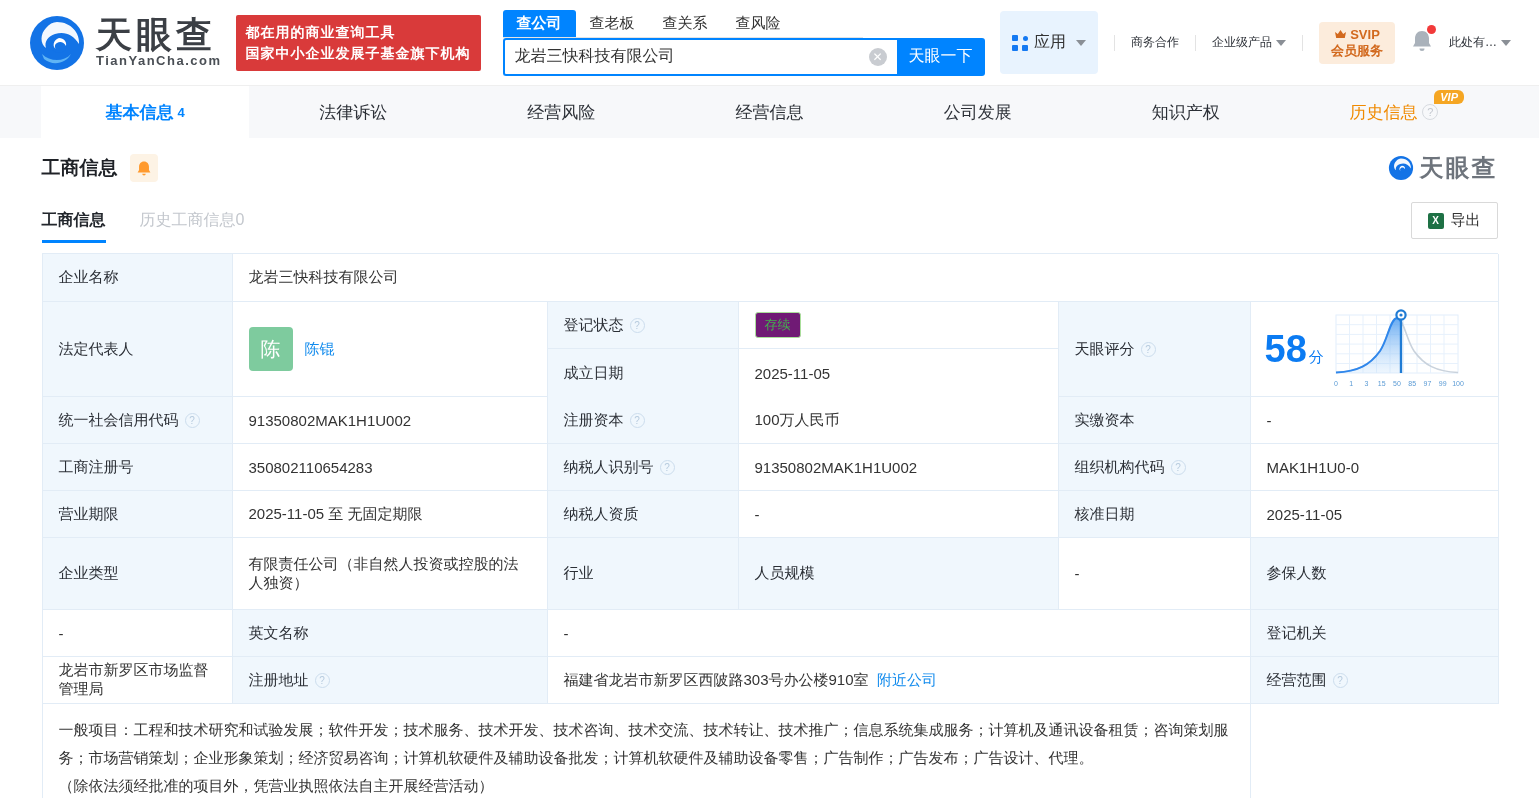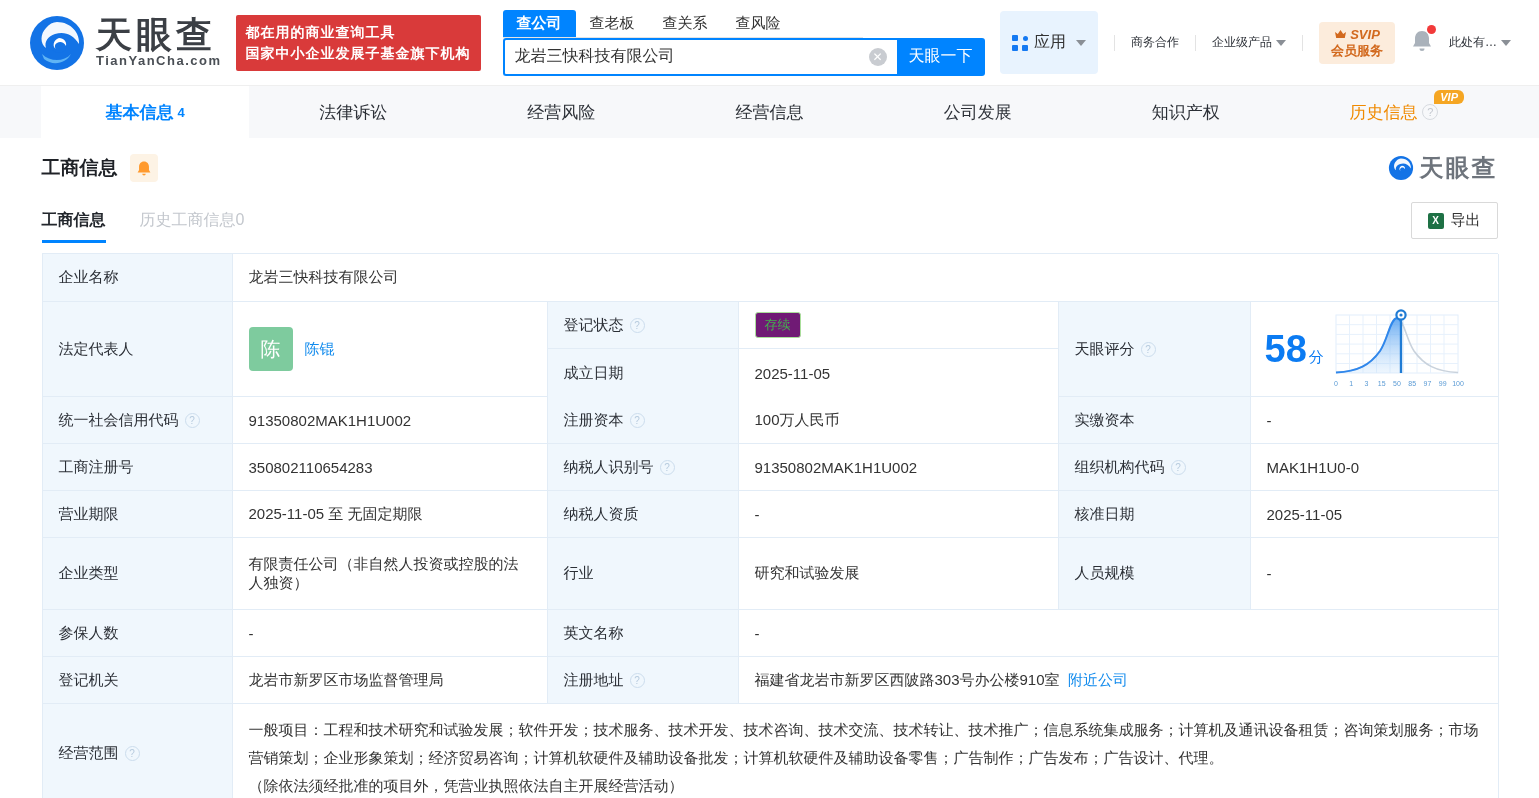--- a/index.html
+++ b/index.html
@@ -31,21 +31,21 @@
   .grid-ic { width:16px; height:16px; position:relative; }
   .grid-ic i { position:absolute; width:6px; height:6px; background:#1479f2; border-radius:1px; }
   .grid-ic i:nth-child(1){left:0;top:0;} .grid-ic i:nth-child(2){right:0;top:1px;width:5px;height:5px;border-radius:50%;}
   .grid-ic i:nth-child(3){left:0;bottom:0;} .grid-ic i:nth-child(4){right:0;bottom:0;}
   .caret { width:0; height:0; border-left:5px solid transparent; border-right:5px solid transparent;
     border-top:6px solid #8a8f96; display:inline-block; margin-left:4px; }
   .hitem { font-size:12px; color:#2b2f36; cursor:pointer; display:flex; align-items:center; }
   .hdiv { width:1px; height:16px; background:#e3e3e3; }
   .svip { background:#fcecdc; border-radius:4px; padding:5px 12px; text-align:center; cursor:pointer;
     color:#d2691e; font-weight:bold; font-size:13px; line-height:16px; }
-  .svip .l1 { display:flex; align-items:center; gap:3px; font-style:italic; justify-content:center; }
+  .svip .l1 { display:flex; align-items:center; gap:3px; justify-content:center; }
   .bellwrap { position:relative; cursor:pointer; }
   .reddot { position:absolute; right:-3px; top:-4px; width:9px; height:9px; background:#f23a3a; border-radius:50%; }
 
   
   .ntabs { height:53px; background:#f7f8fa; border-top:1px solid #efefef; display:flex; padding:0 41px; }
   .ntab { flex:1; display:flex; align-items:center; justify-content:center; font-size:17px;
     color:#2b2f36; cursor:pointer; position:relative; }
   .ntab.on { background:#fff; color:#0084ff; font-weight:bold; }
   .ntab .cnt { font-size:13px; margin-left:4px; color:#0084ff; }
   .ntab.vip { color:#f08a00; }
@@ -386,23 +386,20 @@
 
     <div class="c lab">
         <span>企业类型</span>
       </div>
     <div class="c">
         <span>有限责任公司（非自然人投资或控股的法人独资）</span>
       </div>
     <div class="c lab">
         <span>行业</span>
       </div>
-    <div class="c">
-        <span>研究和试验发展</span>
-      </div>
     <div class="c lab">
         <span>人员规模</span>
       </div>
     <div class="c">
         <span>-</span>
       </div>
 
     <div class="c lab">
         <span>参保人数</span>
       </div>

